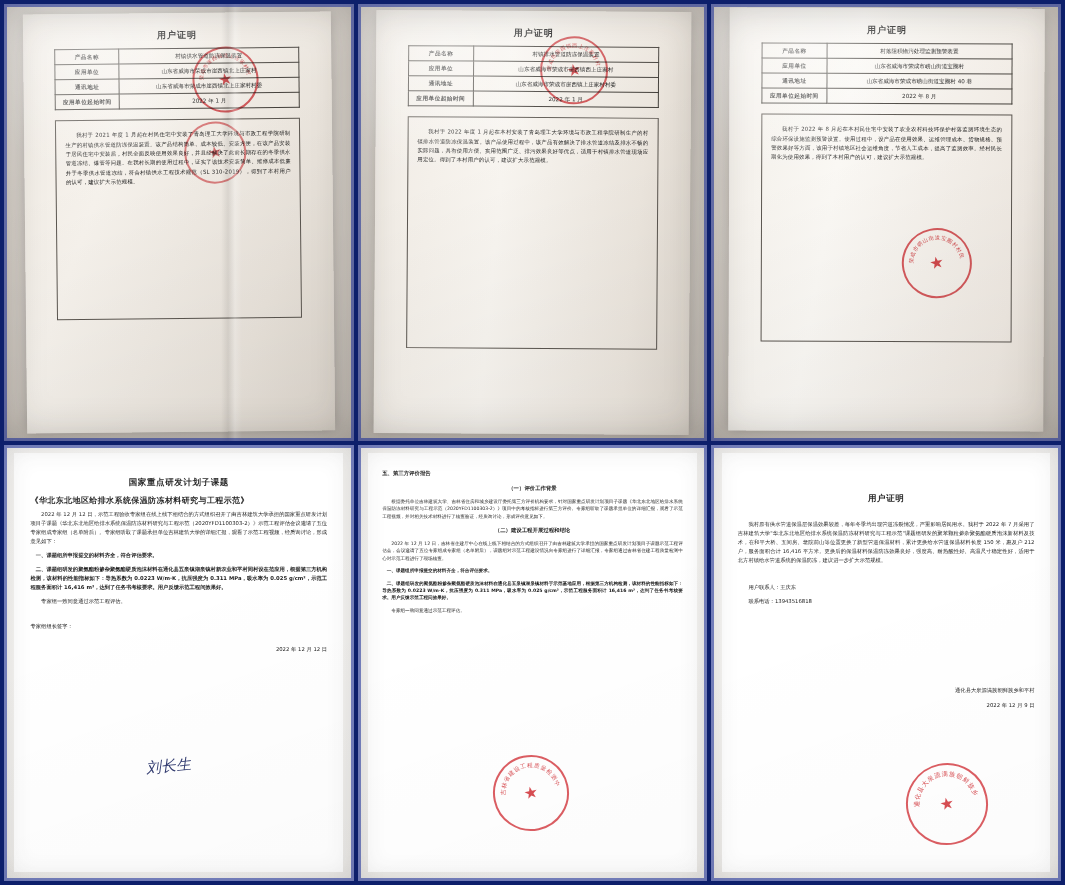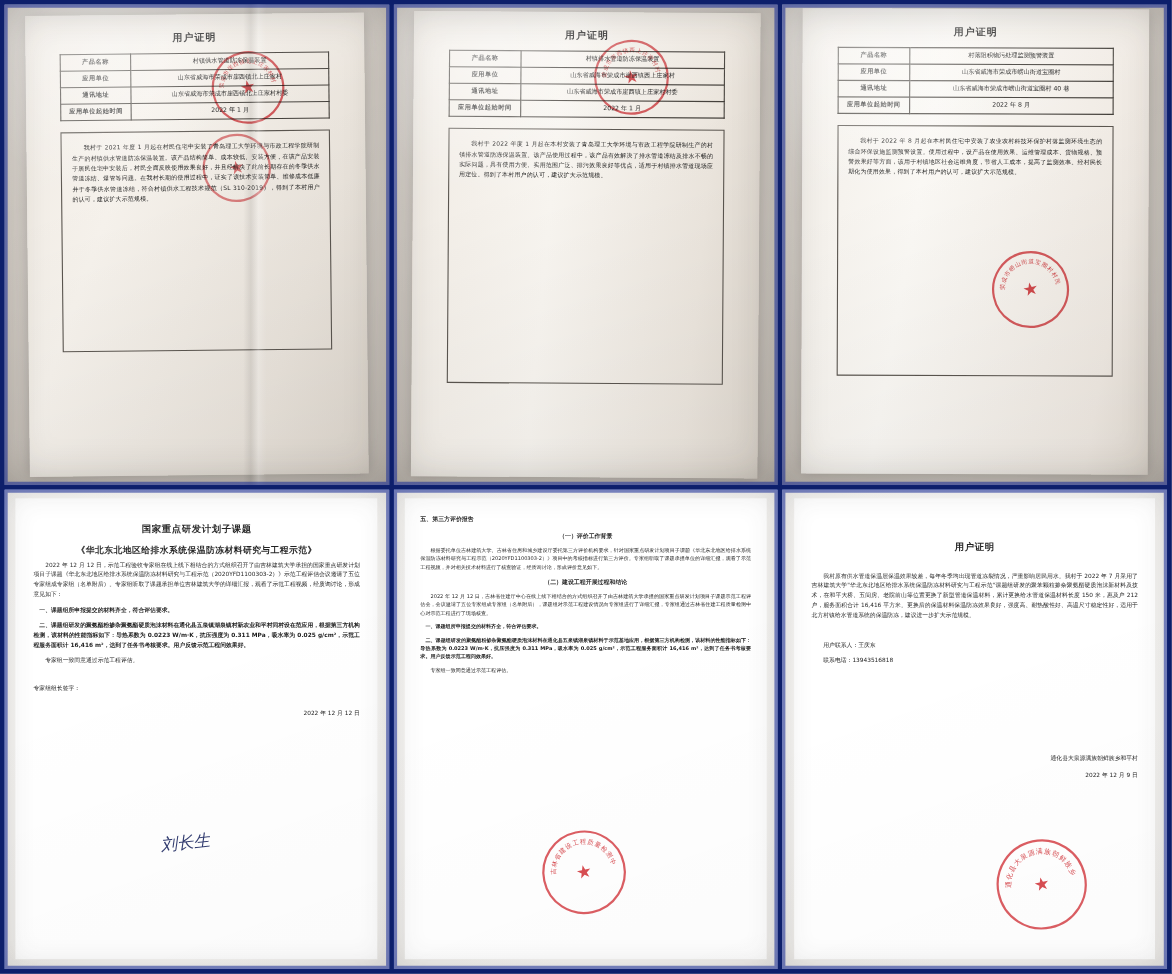--- a/index.html
+++ b/index.html
@@ -113,21 +113,21 @@
     text-align: justify;
     font-size: 5.4px;
     line-height: 1.75;
     letter-spacing: .2px;
   }
   .body-box p { margin: 0 0 5px 0; text-indent: 2em; }
 
   
   .rpt { padding: 14px 16px; box-sizing: border-box; font-size: 5.3px; line-height: 1.7; }
   .rpt h1 { font-size: 8.5px; text-align: center; margin: 8px 0 4px; letter-spacing: .6px;}
-  .rpt h2 { font-size: 8px; text-align: center; margin: 3px 0; letter-spacing: .4px;}
+  .rpt h2 { font-size: 8px; text-align: left; margin: 3px 0; letter-spacing: .4px;}
   .rpt h3 { font-size: 7.6px; text-align: center; margin: 3px 0 10px; letter-spacing: .4px;}
   .rpt p { margin: 0 0 5px 0; text-indent: 2em; text-align: justify; }
   .rpt .sec { font-weight: bold; text-indent: 0; margin-top: 6px; }
   .rpt .sub { font-weight: bold; text-indent: 1em; }
   .rpt .sig { margin-top: 16px; text-indent: 0; }
   .rpt .date-right { text-align: right; text-indent: 0; margin-top: 14px; }
 
   
   .rpt.dense { font-size: 4.6px; line-height: 1.62; padding: 10px 14px; }
   .rpt.dense .sec { font-size: 5.4px; }

